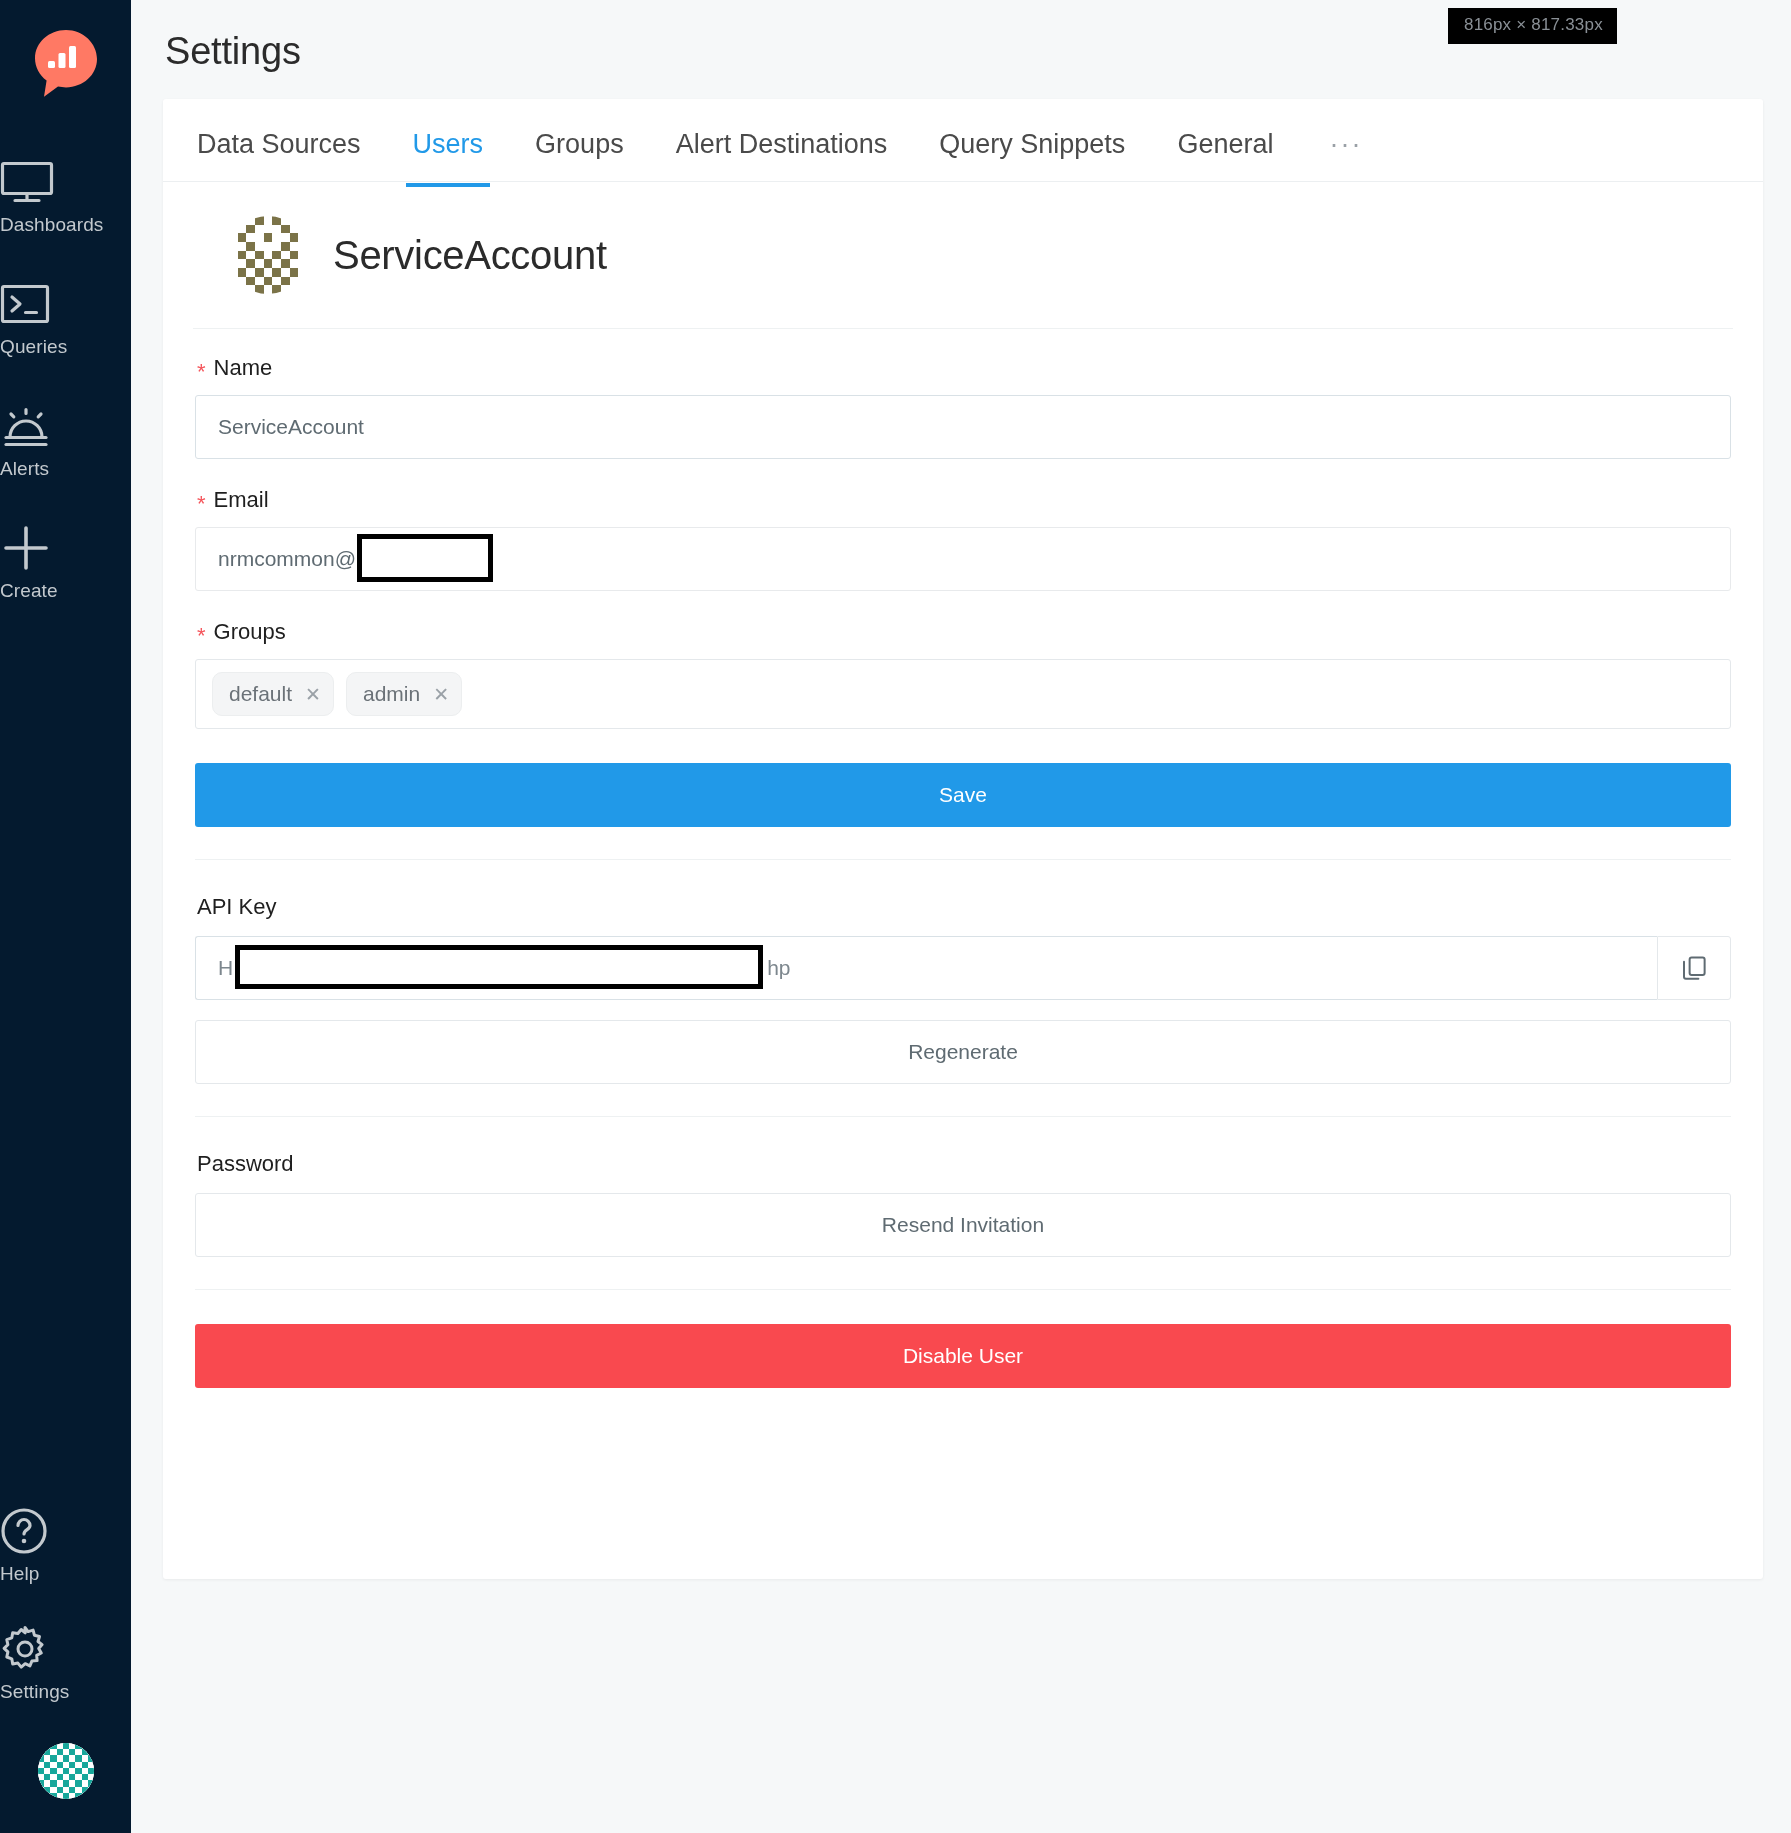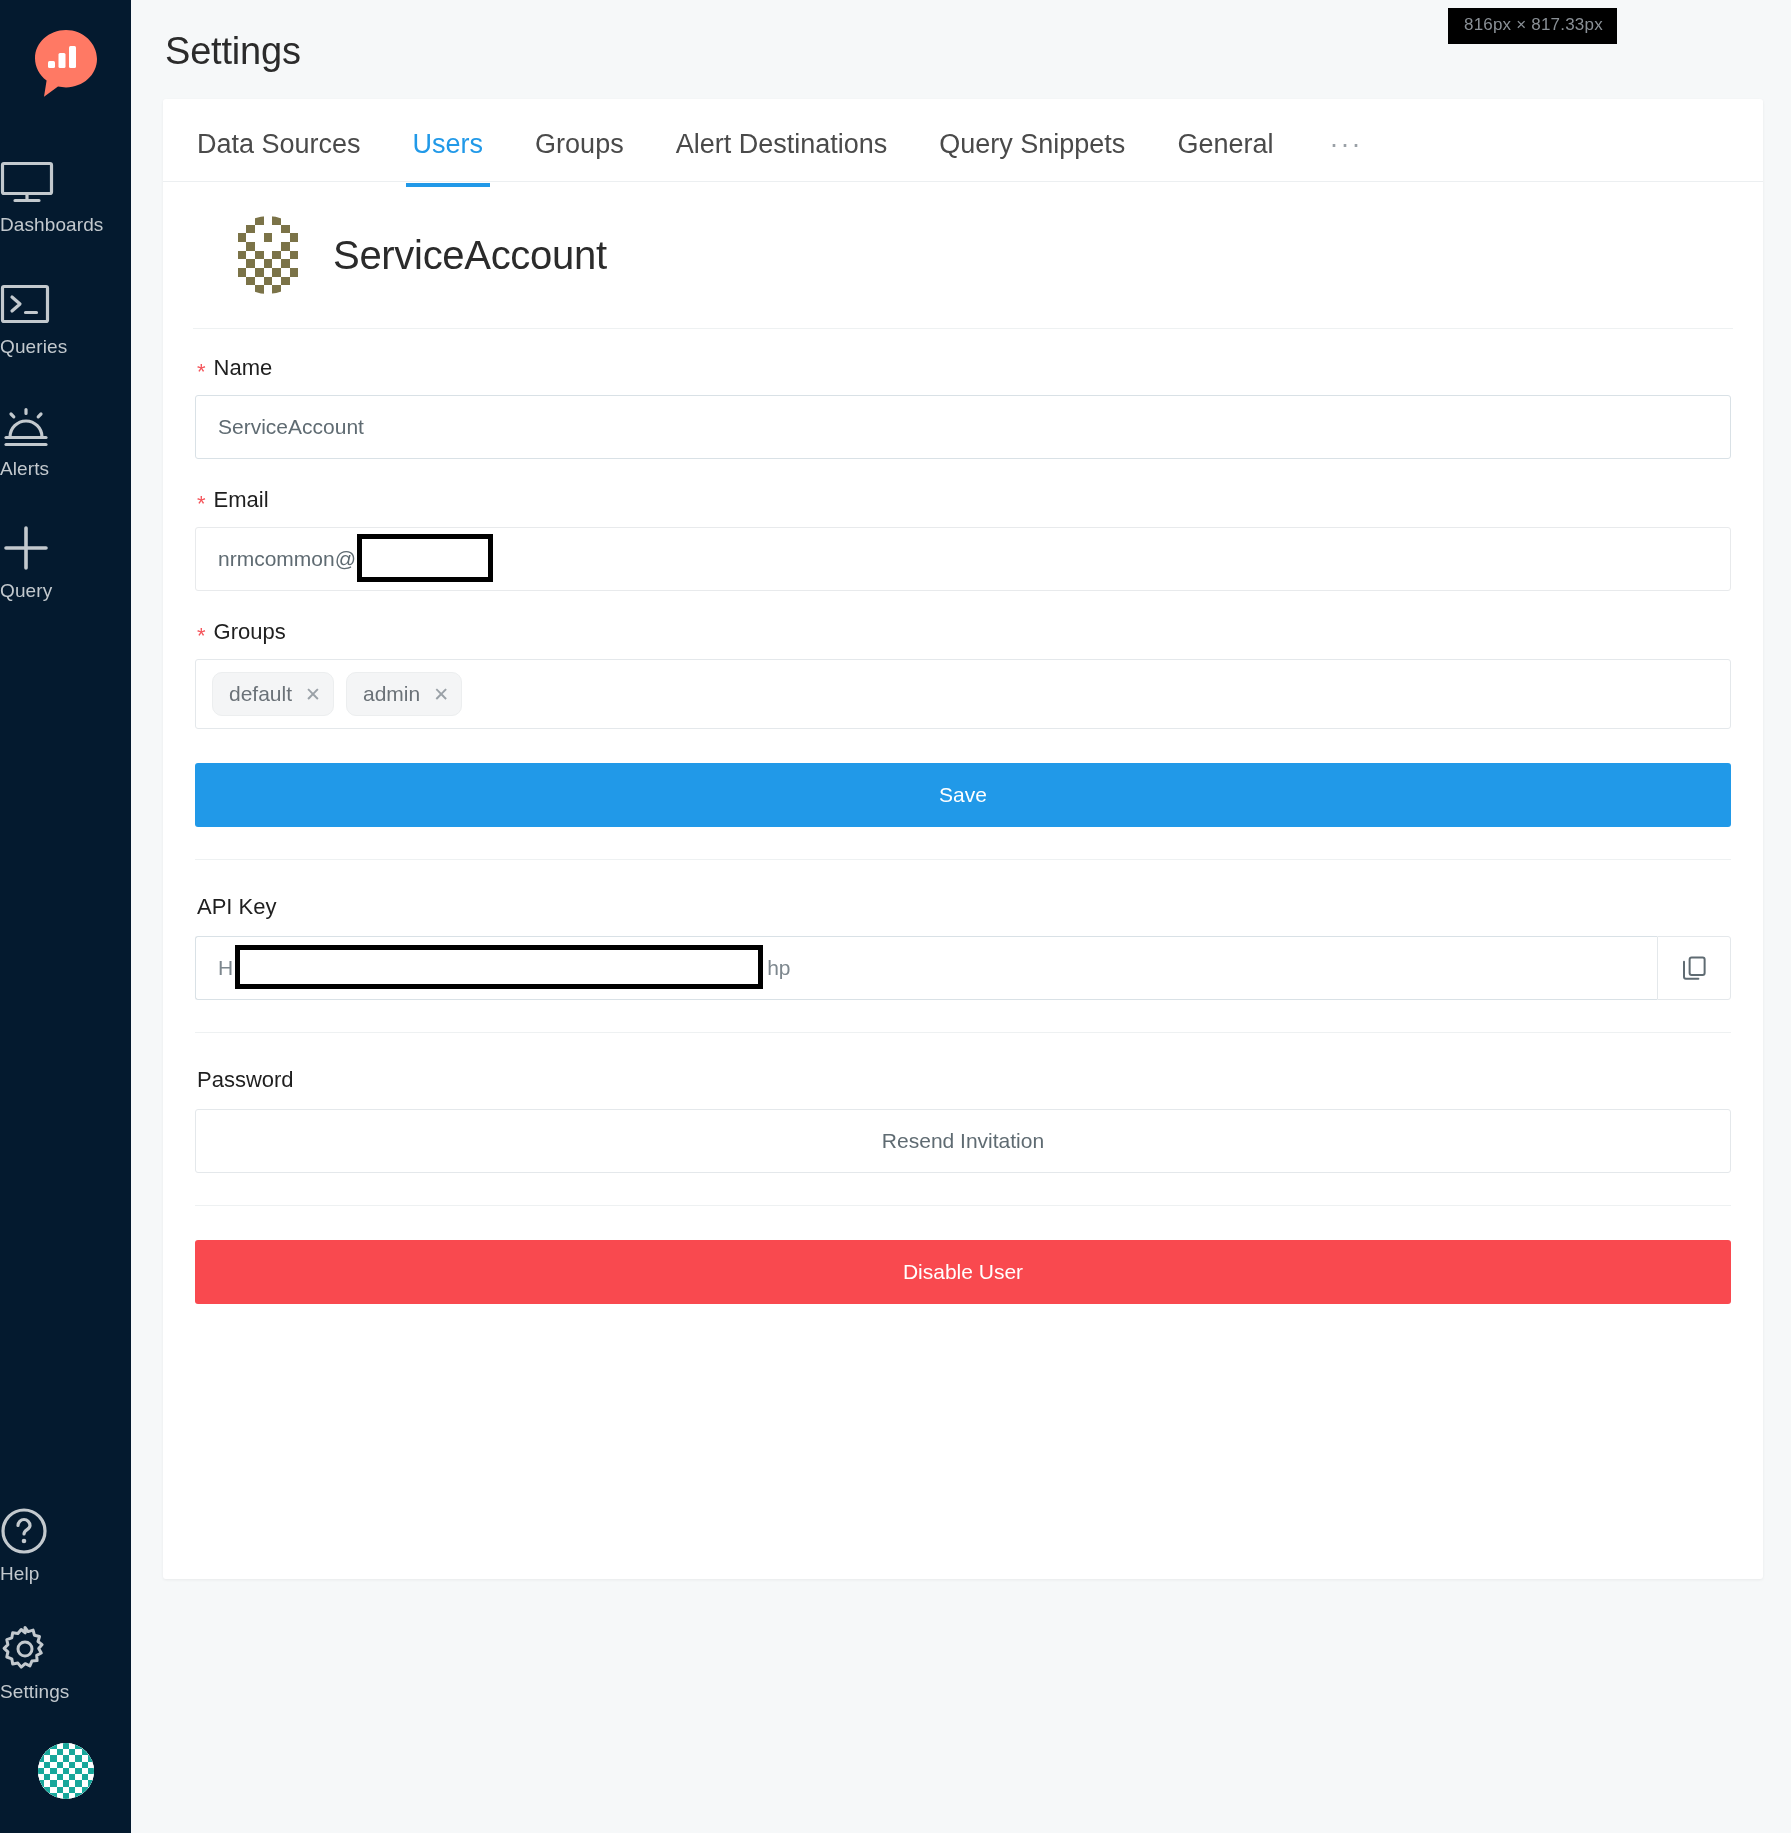--- a/index.html
+++ b/index.html
@@ -303,21 +303,21 @@
       </span>
       <span class="lbl">Alerts</span>
     </div>
 
     <div class="nav-item">
       <span class="ico">
         <svg width="52" height="52" viewBox="0 0 52 52" fill="none" xmlns="http://www.w3.org/2000/svg">
           <path d="M26 6v40M6 26h40" stroke="#c3c9ce" stroke-width="3.6" stroke-linecap="round"></path>
         </svg>
       </span>
-      <span class="lbl">Query</span>
+      <span class="lbl">Create</span>
     </div>
 
     <div class="sidebar-spacer"></div>
 
     <div class="nav-bottom">
       <div class="nav-item">
         <span class="ico">
           <svg width="48" height="48" viewBox="0 0 48 48" fill="none" xmlns="http://www.w3.org/2000/svg">
             <circle cx="24" cy="24" r="21" stroke="#c3c9ce" stroke-width="3.2"></circle>
             <path d="M18 18.5c0-3.3 2.7-6 6-6s6 2.7 6 6c0 4.2-6 4-6 8.5" stroke="#c3c9ce" stroke-width="3.2" stroke-linecap="round"></path>
@@ -495,20 +495,21 @@
               <span>hp</span>
           </div>
           <div class="api-copy">
             <svg width="30" height="30" viewBox="0 0 24 24" fill="none" xmlns="http://www.w3.org/2000/svg">
               <rect x="8.5" y="3.5" width="12" height="14" rx="1.6" stroke="#5f6b72" stroke-width="1.6"></rect>
               <path d="M15.5 20.5h-10a1.5 1.5 0 0 1-1.5-1.5V7" stroke="#5f6b72" stroke-width="1.6" stroke-linecap="round"></path>
             </svg>
           </div>
         </div>
 
+        <div class="btn btn-default">Regenerate</div>
 
         <div class="divider"></div>
 
         <div class="section-title">Password</div>
         <div class="btn btn-default">Resend Invitation</div>
 
         <div class="divider"></div>
 
         <div class="btn btn-danger">Disable User</div>
 

